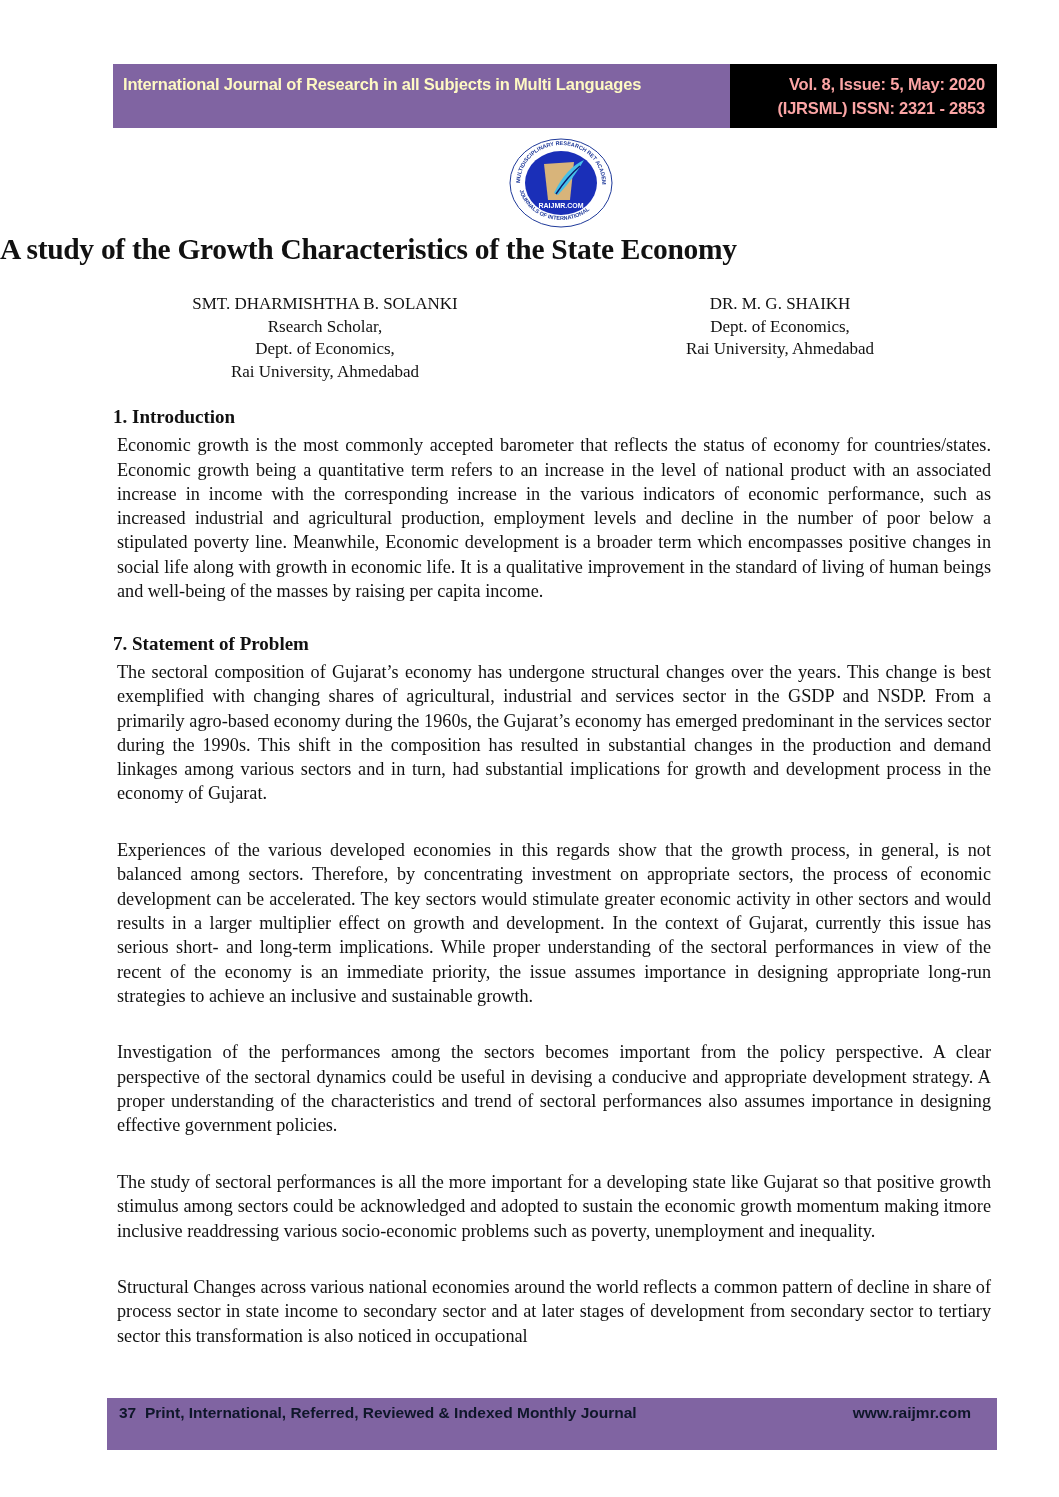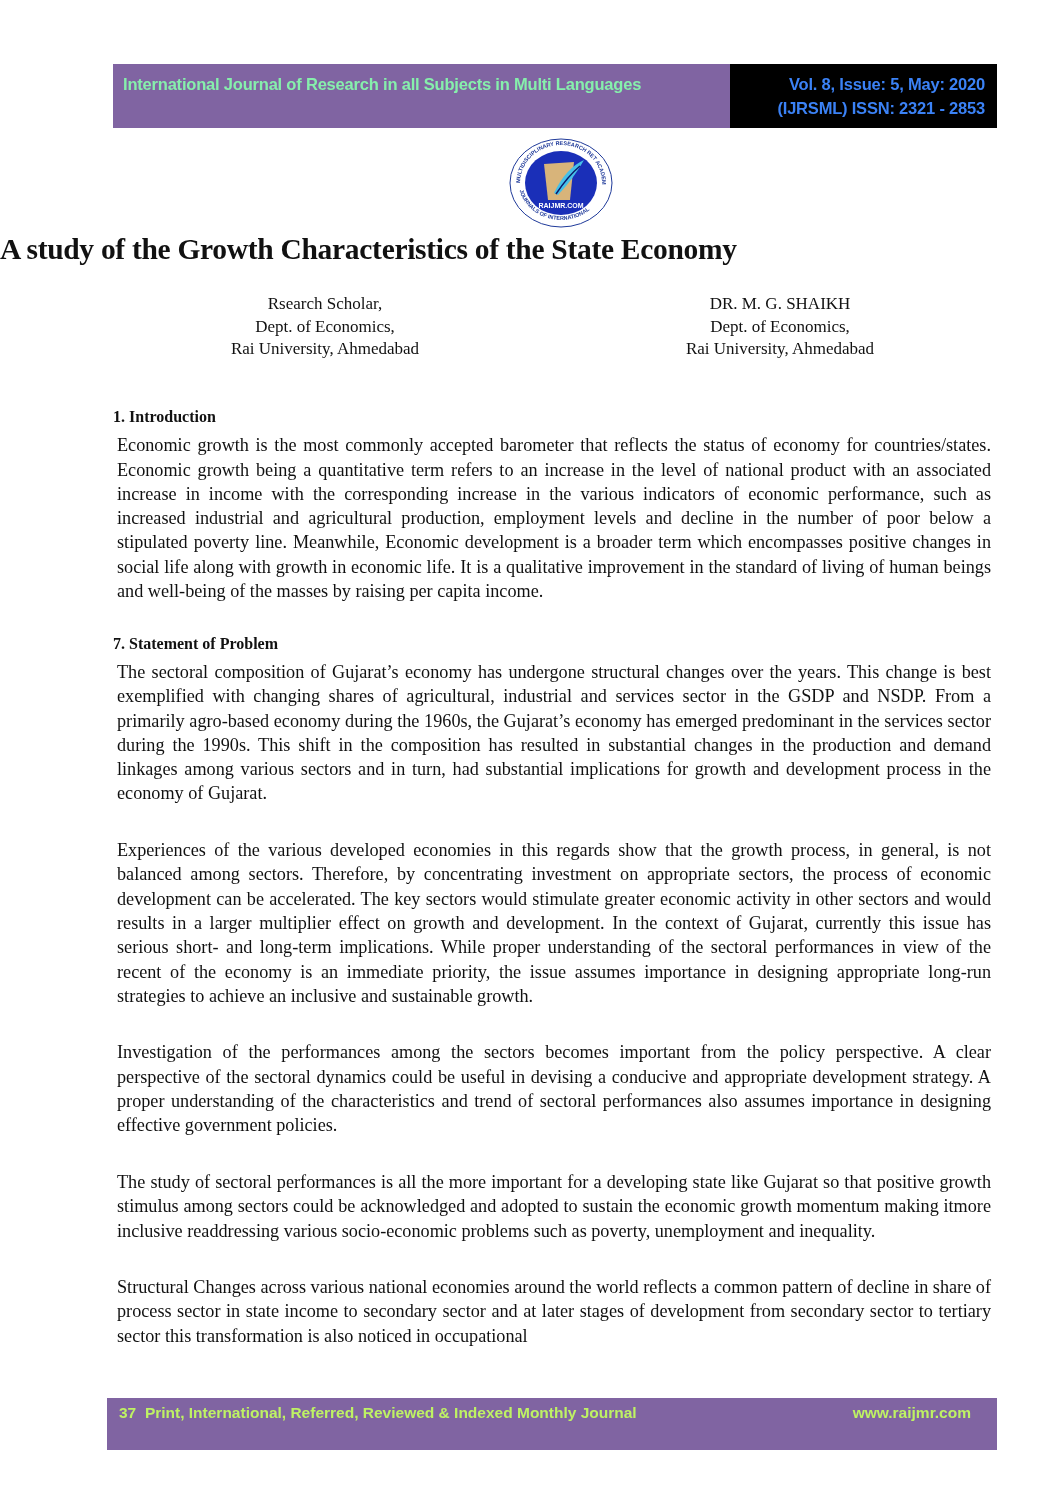--- a/index.html
+++ b/index.html
@@ -1,29 +1,29 @@
 <!DOCTYPE html>
 <html><head>
 <meta charset="utf-8">
 <style>
   html, body { margin: 0; padding: 0; background: #ffffff; }
   body { width: 1059px; height: 1497px; position: relative; overflow: hidden; font-family: "Liberation Serif", serif; color: #111; }
   .hdr { position: absolute; left: 113px; top: 64px; height: 64px; width: 884px; display: flex; }
-  .hdr-left { background: #8064a2; width: 617px; padding: 8px 0 0 10px; box-sizing: border-box; color: #86efac; font-family: "Liberation Sans", sans-serif; font-weight: bold; font-size: 16.5px; line-height: 24px; letter-spacing: -0.2px; }
-  .hdr-right { background: #000; flex: 1; padding: 8px 12px 0 0; box-sizing: border-box; color: #3b82f6; font-family: "Liberation Sans", sans-serif; font-weight: bold; font-size: 16.5px; line-height: 24px; text-align: right; letter-spacing: -0.2px; }
+  .hdr-left { background: #8064a2; width: 617px; padding: 8px 0 0 10px; box-sizing: border-box; color: #fef9c3; font-family: "Liberation Sans", sans-serif; font-weight: bold; font-size: 16.5px; line-height: 24px; letter-spacing: -0.2px; }
+  .hdr-right { background: #000; flex: 1; padding: 8px 12px 0 0; box-sizing: border-box; color: #fca5a5; font-family: "Liberation Sans", sans-serif; font-weight: bold; font-size: 16.5px; line-height: 24px; text-align: right; letter-spacing: -0.2px; }
   .logo { position: absolute; left: 508px; top: 138px; width: 106px; height: 90px; }
   .title { position: absolute; left: 0; width: 1059px; top: 233px; font-weight: bold; font-size: 29.5px; letter-spacing: -0.3px; }
   .author { position: absolute; top: 293px; text-align: center; font-size: 17px; line-height: 22.5px; }
   .author.a1 { left: 150px; width: 350px; }
   .author.a2 { left: 610px; width: 340px; }
   .body { position: absolute; left: 113px; width: 882px; top: 405px; font-size: 18.2px; line-height: 24.3px; }
-  .body h2 { font-size: 16px; font-weight: bold; margin: 0; line-height: 24.3px; }
+  .body h2 { font-size: 19px; font-weight: bold; margin: 0; line-height: 24.3px; }
   .body p { margin: 4px; text-align: justify; }
   .gap { height: 24.3px; }
-  .ftr { position: absolute; left: 107px; top: 1398px; width: 890px; height: 52px; background: #8064a2; color: #bef264; font-family: "Liberation Sans", sans-serif; font-weight: bold; font-size: 15.5px; line-height: 23px; box-sizing: border-box; padding-top: 3px; }
+  .ftr { position: absolute; left: 107px; top: 1398px; width: 890px; height: 52px; background: #8064a2; color: #0f172a; font-family: "Liberation Sans", sans-serif; font-weight: bold; font-size: 15.5px; line-height: 23px; box-sizing: border-box; padding-top: 3px; }
   .ftr-row1 { display: flex; justify-content: space-between; padding: 0 26px 0 12px; }
   .ftr-row2 { text-align: center; }
 </style>
 </head>
 <body>
 
 <div class="hdr">
   <div class="hdr-left">
     <div>International Journal of Research in all Subjects in Multi Languages</div>
   </div>
@@ -44,20 +44,21 @@
     <path id="ring" d="M12 45 A41 38 0 1 1 94 45" fill="none"></path>
     <text font-size="5.5" fill="#1f3a9a" font-family="Liberation Sans, sans-serif" font-weight="bold"><textPath href="#ring">MULTIDISCIPLINARY RESEARCH  RET ACADEMY FOR</textPath></text>
     <path id="ring2" d="M10 42 A43 40 0 0 0 96 42" fill="none"></path>
     <text font-size="5.5" fill="#1f3a9a" font-family="Liberation Sans, sans-serif" font-weight="bold"><textPath href="#ring2" startOffset="8%">JOURNALS OF    INTERNATIONAL</textPath></text>
   </svg>
 </div>
 
 <div class="title">A study of the Growth Characteristics of the State Economy</div>
 
 <div class="author a1">
+  <div>SMT. DHARMISHTHA B. SOLANKI</div>
   <div>Rsearch Scholar,</div>
   <div>Dept. of Economics,</div>
   <div>Rai University, Ahmedabad</div>
 </div>
 <div class="author a2">
   <div>DR. M. G. SHAIKH</div>
   <div>Dept. of Economics,</div>
   <div>Rai University, Ahmedabad</div>
 </div>
 

